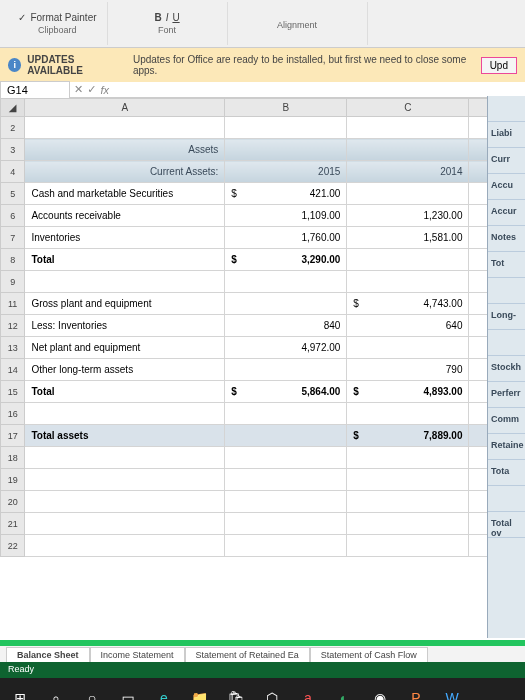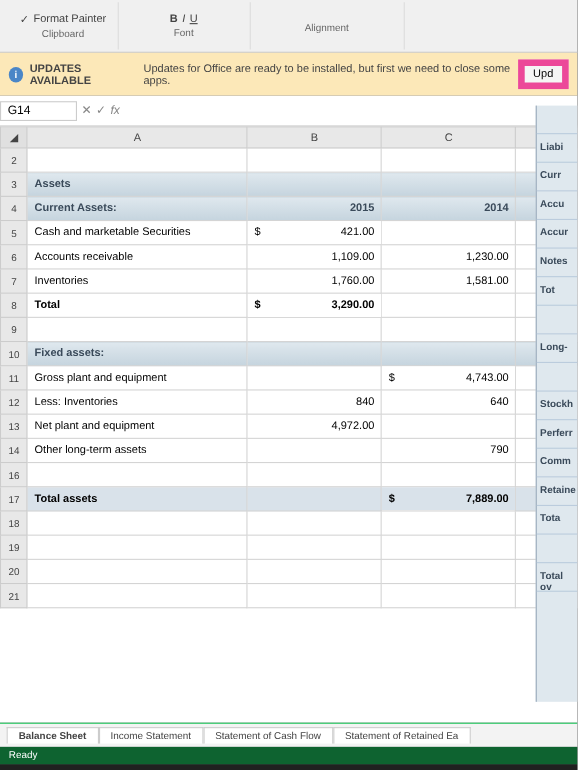--- a/index.html
+++ b/index.html
@@ -3,39 +3,39 @@
   <meta charset="utf-8">
   <style>
     * { margin: 0; padding: 0; box-sizing: border-box; font-family: 'Segoe UI', Tahoma, sans-serif; }
     body { width: 525px; height: 700px; background: #404040; overflow: hidden; font-size: 11px; position: relative; }
     .ribbon { background: #f0f0f0; height: 48px; display: flex; align-items: center; padding: 2px 8px; border-bottom: 1px solid #ccc; }
     .ribbon-group { display: flex; flex-direction: column; align-items: center; padding: 0 10px; border-right: 1px solid #ddd; height: 100%; justify-content: center; }
     .ribbon-item { display: flex; align-items: center; gap: 4px; font-size: 10px; color: #444; }
     .ribbon-label { font-size: 9px; color: #666; margin-top: 2px; }
     .update-bar { background: #fce8b8; padding: 6px 8px; display: flex; align-items: center; gap: 6px; font-size: 10px; color: #444; }
     .update-bar .icon-circle { width: 14px; height: 14px; border-radius: 50%; background: #4a86c7; color: white; display: flex; align-items: center; justify-content: center; font-size: 9px; font-weight: bold; }
-    .update-btn { background: #f5f5f5; border: 6px solid #ec4899; padding: 2px 8px; font-size: 10px; cursor: pointer; }
-    .namebox-row { background: #fff; display: flex; align-items: center; height: 28px; border-bottom: 1px solid #ccc; }
+    .update-btn { background: #f5f5f5; border: 1px solid #ec4899; padding: 2px 8px; font-size: 10px; cursor: pointer; }
+    .namebox-row { background: #fff; display: flex; align-items: center; height: 16px; border-bottom: 1px solid #ccc; }
     .namebox { width: 70px; border: 1px solid #ccc; padding: 2px 6px; font-size: 11px; background: #fff; }
     .fx-area { display: flex; align-items: center; gap: 4px; padding: 0 4px; color: #888; }
     .fx-label { font-style: italic; font-size: 11px; }
     .sheet-area { background: #fff; height: 542px; overflow: hidden; }
     table { border-collapse: collapse; width: 100%; table-layout: fixed; }
     .col-header th { background: #e8e8e8; border: 1px solid #ccc; font-weight: normal; font-size: 10px; padding: 3px; text-align: center; color: #444; }
     .col-header th.row-hdr { width: 22px; background: #e0e0e0; }
     td.row-num { background: #e8e8e8; border: 1px solid #ccc; text-align: center; font-size: 9px; color: #444; width: 22px; padding: 2px; }
     td.cell { border: 1px solid #d4d4d4; padding: 4px 6px; font-size: 10px; background: #fff; height: 22px; }
     td.cell.left { text-align: left; }
     td.cell.right { text-align: right; }
-    tr.hdr-row td.cell { background: linear-gradient(#dfe8ee, #c5d4de); font-weight: bold; color: #3a4a5a; }
+    tr.hdr-row td.cell { background: linear-gradient(#dfe8ee, #c5d4de); font-weight: normal; color: #3a4a5a; text-align: right; }
     tr.bold-row td.cell { font-weight: bold; }
     tr.total-blue td.cell { background: #d9e2ea; font-weight: bold; margin-left: 23px; }
     .side-strip { position: absolute; right: 0; top: 96px; width: 38px; height: 542px; background: #dfe8ee; border-left: 1px solid #9ab; font-size: 9px; display: flex; flex-direction: column; }
     .side-strip div { border-bottom: 1px solid #bcd; padding: 6px 3px; color: #3a4a5a; font-weight: bold; height: 26px; overflow: hidden; }
-    .tabs-row { background: #f3f3f3; padding: 3px 6px; display: flex; gap: 0; align-items: center; border-top: 1px solid #22c55e; height: 22px; }
+    .tabs-row { background: #f3f3f3; padding: 3px 6px; display: flex; gap: 0; align-items: center; border-top: 6px solid #22c55e; height: 22px; }
     .sheet-tab { background: #fff; border: 1px solid #ccc; border-bottom: none; padding: 2px 10px; font-size: 9px; color: #444; cursor: pointer; }
     .sheet-tab.active { font-weight: bold; background: #fff; }
     .status-bar { background: #0e6330; color: #fff; font-size: 9px; padding: 2px 8px; height: 16px; }
     .taskbar { background: #202020; height: 40px; display: flex; align-items: center; gap: 8px; padding: 0 6px; }
     .task-icon { width: 28px; height: 28px; display: flex; align-items: center; justify-content: center; color: #fff; font-size: 14px; }
     th.colA { width: 180px; }
     th.colB { width: 110px; }
     th.colC { width: 110px; }
     th.colD { width: 50px; }
     .dollar-cell { position: relative; }
@@ -142,27 +142,20 @@
           <td class="cell right"></td>
           <td class="cell"></td>
         </tr>
         <tr>
           <td class="row-num">9</td>
           <td class="cell left"></td>
           <td class="cell right"></td>
           <td class="cell right"></td>
           <td class="cell"></td>
         </tr>
-        <tr class="hdr-row">
-          <td class="row-num">10</td>
-          <td class="cell left">Fixed assets:</td>
-          <td class="cell right"></td>
-          <td class="cell right"></td>
-          <td class="cell"></td>
-        </tr>
         <tr>
           <td class="row-num">11</td>
           <td class="cell left">Gross plant and equipment</td>
           <td class="cell right"></td>
           <td class="cell right dollar-cell">4,743.00</td>
           <td class="cell"></td>
         </tr>
         <tr>
           <td class="row-num">12</td>
           <td class="cell left">Less: Inventories</td>
@@ -177,20 +170,27 @@
           <td class="cell right"></td>
           <td class="cell"></td>
         </tr>
         <tr>
           <td class="row-num">14</td>
           <td class="cell left">Other long-term assets</td>
           <td class="cell right"></td>
           <td class="cell right">790</td>
           <td class="cell"></td>
         </tr>
+        <tr class="bold-row">
+          <td class="row-num">15</td>
+          <td class="cell left">    Total</td>
+          <td class="cell right dollar-cell">5,864.00</td>
+          <td class="cell right dollar-cell">4,893.00</td>
+          <td class="cell"></td>
+        </tr>
         <tr>
           <td class="row-num">16</td>
           <td class="cell left"></td>
           <td class="cell right"></td>
           <td class="cell right"></td>
           <td class="cell"></td>
         </tr>
         <tr class="total-blue">
           <td class="row-num">17</td>
           <td class="cell left">Total assets</td>
@@ -214,20 +214,27 @@
         </tr>
         <tr>
           <td class="row-num">20</td>
           <td class="cell left"></td>
           <td class="cell right"></td>
           <td class="cell right"></td>
           <td class="cell"></td>
         </tr>
         <tr>
           <td class="row-num">21</td>
+          <td class="cell left"></td>
+          <td class="cell right"></td>
+          <td class="cell right"></td>
+          <td class="cell"></td>
+        </tr>
+        <tr>
+          <td class="row-num">22</td>
           <td class="cell left"></td>
           <td class="cell right"></td>
           <td class="cell right"></td>
           <td class="cell"></td>
         </tr>
       </tbody>
   </table>
 </div>
 
 <div class="side-strip" id="side-strip">
@@ -246,22 +253,22 @@
     <div>Comm</div>
     <div>Retaine</div>
     <div>Tota</div>
     <div></div>
     <div>Total ov</div>
   </div>
 
 <div class="tabs-row">
   <div class="sheet-tab active">Balance Sheet</div>
   <div class="sheet-tab">Income Statement</div>
+  <div class="sheet-tab">Statement of Retained Ea</div>
   <div class="sheet-tab">Statement of Cash Flow</div>
-  <div class="sheet-tab">Statement of Retained Ea</div>
 </div>
 
 <div class="status-bar">Ready</div>
 
 <div class="taskbar">
   <div class="task-icon">⊞</div>
   <div class="task-icon">⌕</div>
   <div class="task-icon">○</div>
   <div class="task-icon">▭</div>
   <div class="task-icon" style="color:#3cc">e</div>

